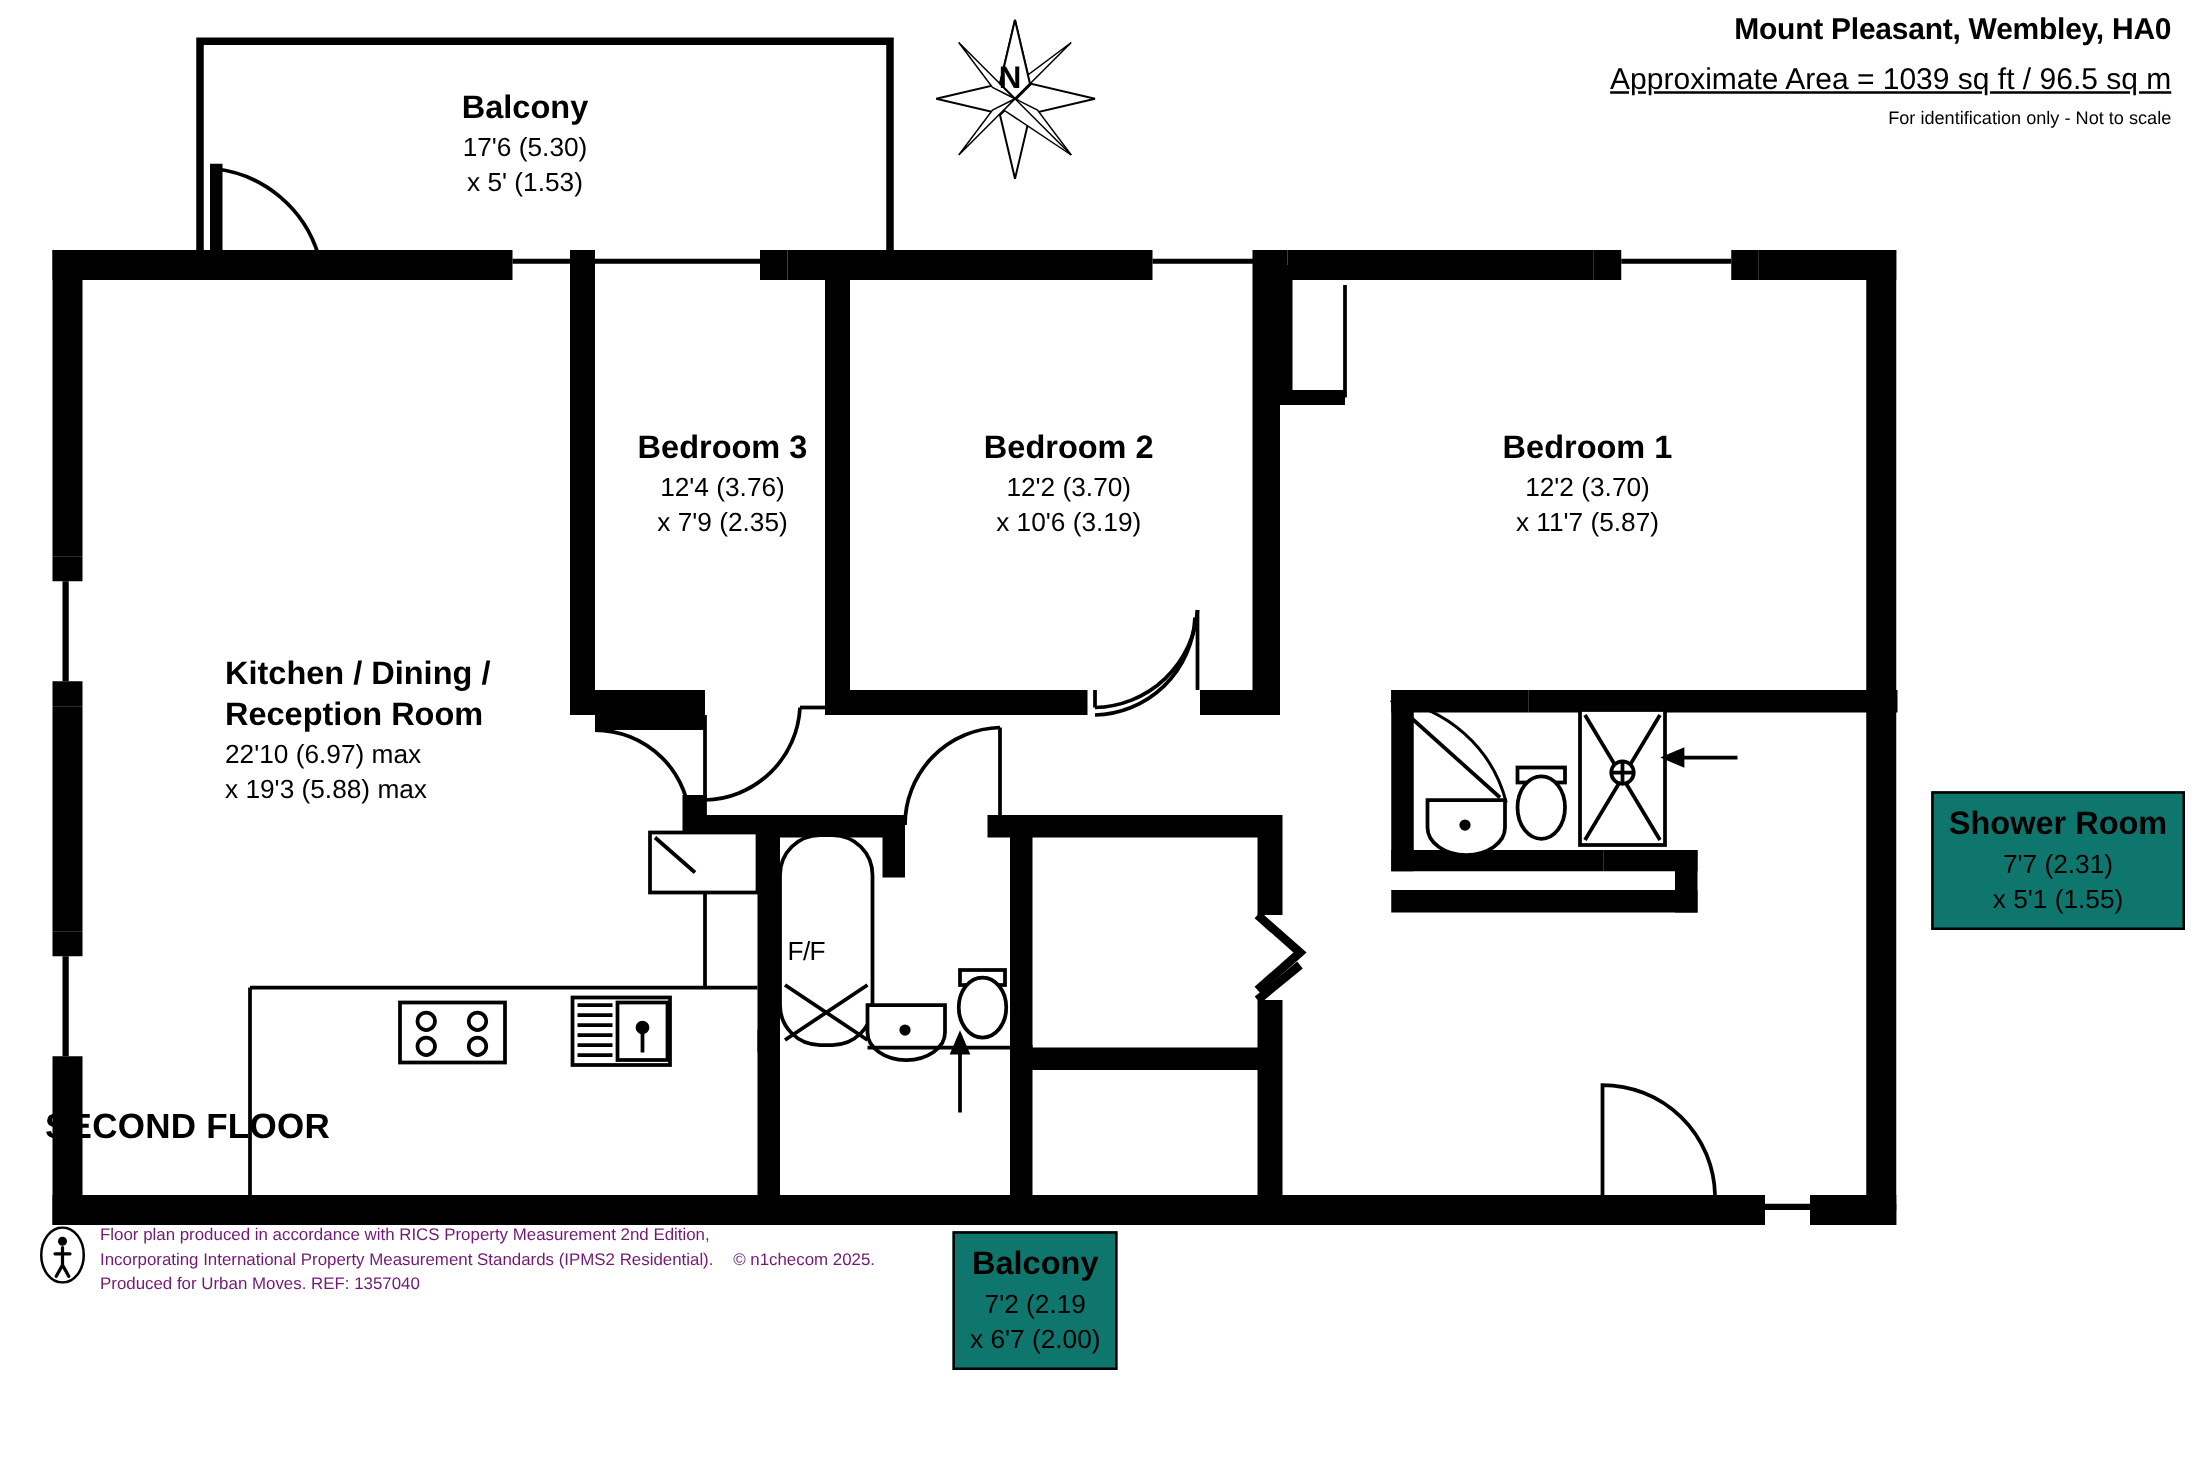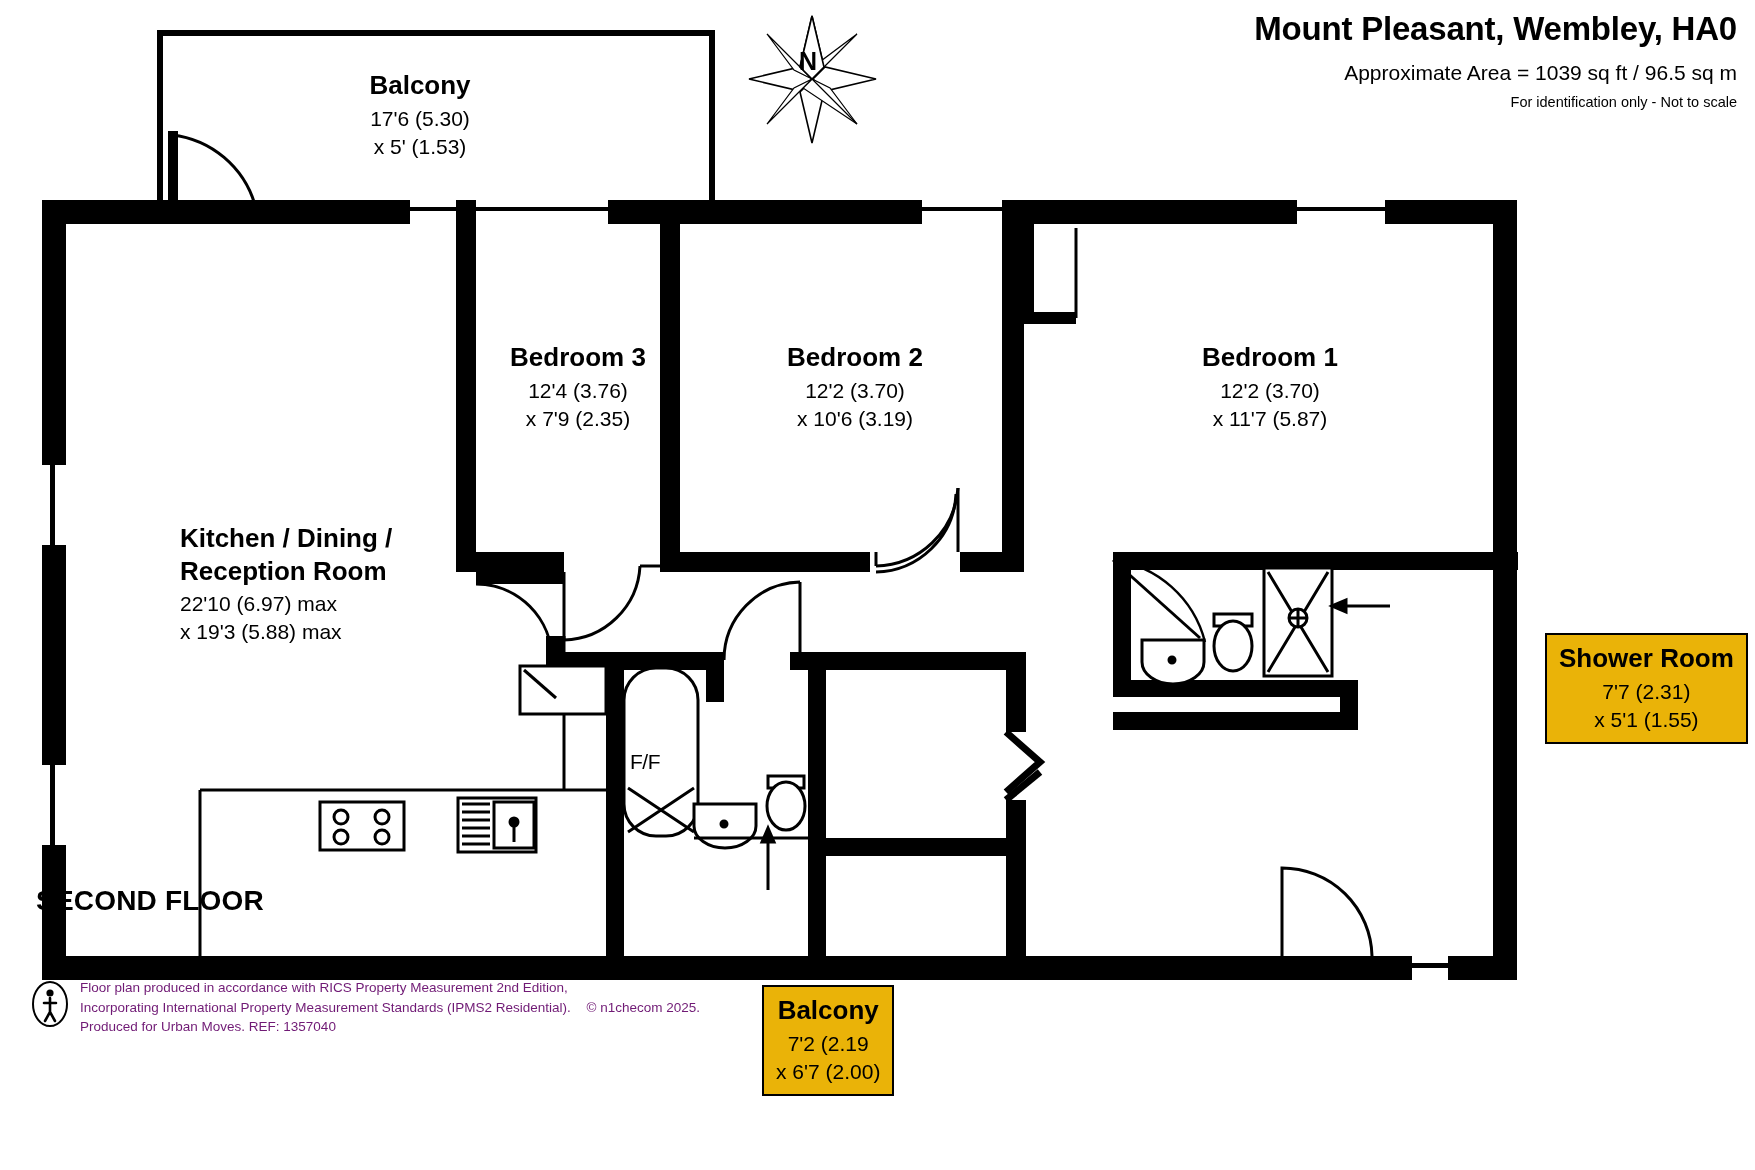--- a/index.html
+++ b/index.html
@@ -25,29 +25,30 @@
 
   
   #header {
     position: absolute;
     right: 18px;
     top: 10px;
     text-align: right;
     width: 820px;
   }
   #header .title {
-    font-size: 33px;
+    font-size: 24px;
     font-weight: bold;
     letter-spacing: -0.2px;
     line-height: 1.15;
   }
   #header .area {
-    font-size: 21px;
+    font-size: 24px;
     margin-top: 12px;
     line-height: 1.2;
+    text-decoration: underline;
   }
   #header .note {
     font-size: 14.5px;
     margin-top: 9px;
   }
 
   
   .room-label {
     position: absolute;
     text-align: center;
@@ -61,21 +62,21 @@
     display: block;
     margin-bottom: 2px;
   }
   .room-label .dim { display: block; }
 
   .room-label.left-align { text-align: left; }
 
   
   .boxed {
     border: 2px solid #000;
-    background: #eab308;
+    background: #0f766e;
     padding: 6px 12px 9px 12px;
   }
 
   #floor-title {
     position: absolute;
     left: 36px;
     top: 885px;
     font-size: 28px;
     font-weight: bold;
     letter-spacing: 0.2px;

